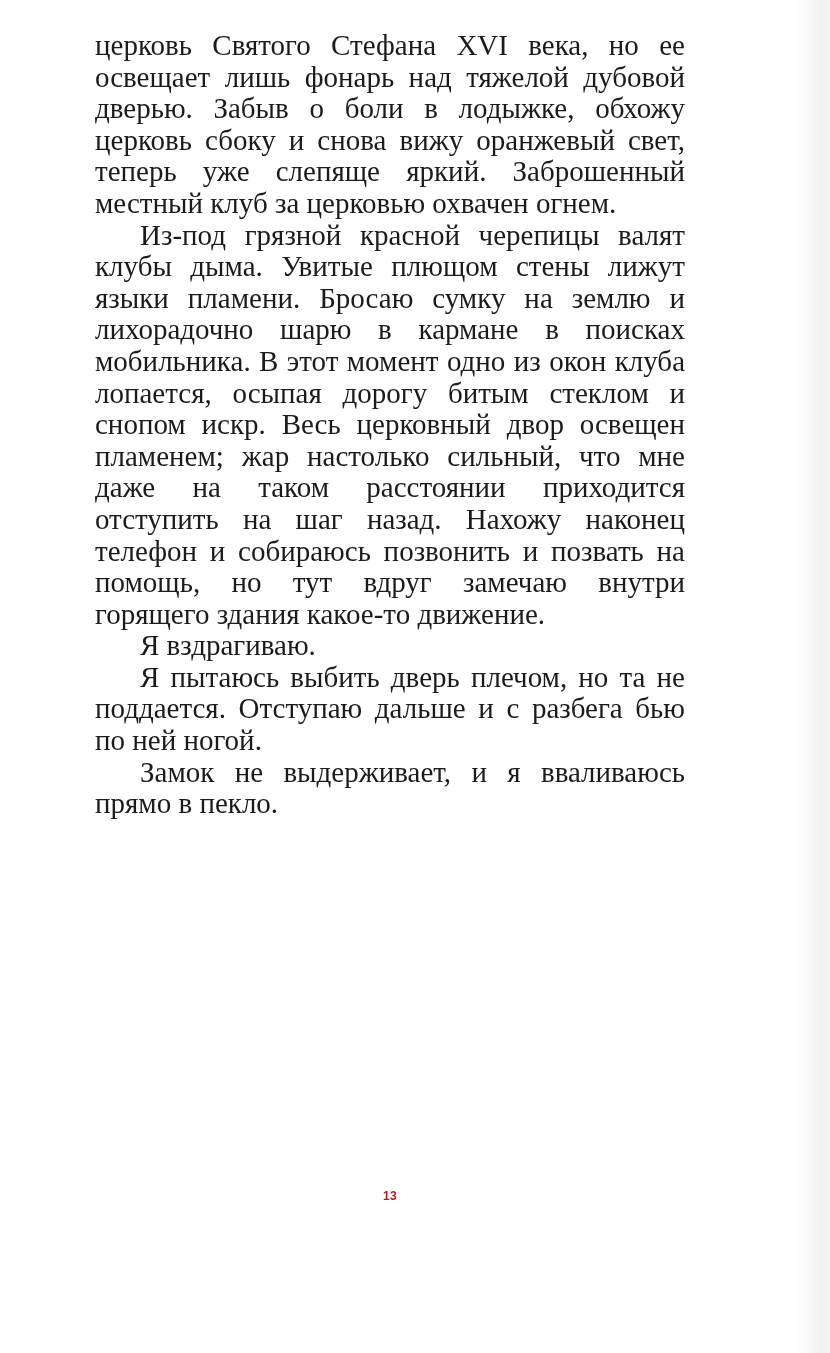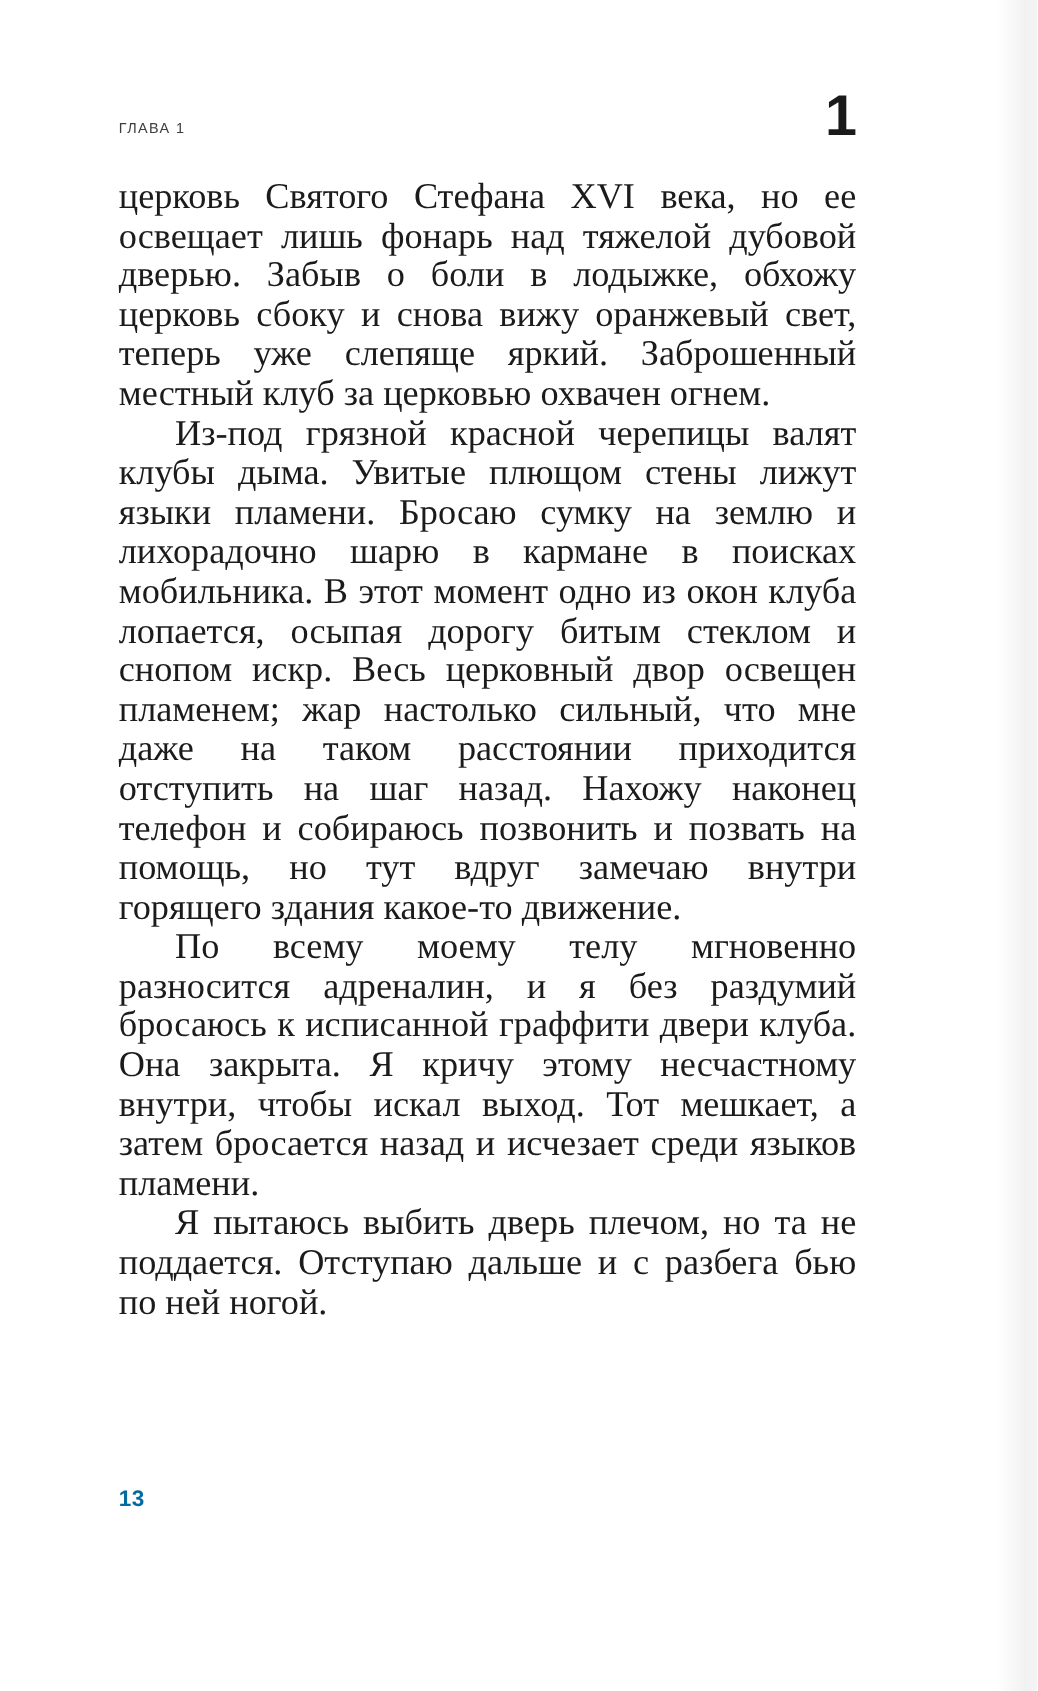--- a/index.html
+++ b/index.html
@@ -93,47 +93,44 @@
   .body-text p.no-indent {
     text-indent: 0;
   }
 
   
   .folio {
     position: absolute;
     left: 95px;
     top: 1190px;
     width: 590px;
-    text-align: left;
+    text-align: center;
     font-family: "Liberation Sans", sans-serif;
-    font-size: 18px;
+    font-size: 12px;
     font-weight: bold;
-    color: #0369a1;
+    color: #b91c1c;
     letter-spacing: 0.3px;
     line-height: 1;
   }
 </style>
 </head>
 <body>
 
 <div class="page">
 
   <div class="page-edge-shade"></div>
 
   <div class="content">
 
-    <div class="chapter-header">
-      <div class="chapter-eyebrow">ГЛАВА 1</div>
-      <div class="chapter-number">1</div>
-    </div>
 
     <div class="body-text">
         <p class="no-indent">церковь Святого Стефана XVI века, но ее освещает лишь фонарь над тяжелой дубовой дверью. Забыв о боли в лодыжке, обхожу церковь сбоку и снова вижу оранжевый свет, теперь уже слепяще яркий. Заброшенный местный клуб за церковью охвачен огнем.</p>
         <p>Из-под грязной красной черепицы валят клубы дыма. Увитые плющом стены лижут языки пламени. Бросаю сумку на землю и лихорадочно шарю в кармане в поисках мобильника. В этот момент одно из окон клуба лопается, осыпая дорогу битым стеклом и снопом искр. Весь церковный двор освещен пламенем; жар настолько сильный, что мне даже на таком расстоянии приходится отступить на шаг назад. Нахожу наконец телефон и собираюсь позвонить и позвать на помощь, но тут вдруг замечаю внутри горящего здания какое-то движение.</p>
-        <p>По всему моему телу мгновенно разносится адреналин, и я без раздумий бросаюсь к исписанной граффити двери клуба. Она закрыта. Я кричу этому несчастному внутри, чтобы искал выход. Тот мешкает, а затем бросается назад и исчезает среди языков пламени.</p>
+        <p>Я вздрагиваю.</p>
         <p>Я пытаюсь выбить дверь плечом, но та не поддается. Отступаю дальше и с разбега бью по ней ногой.</p>
+        <p>Замок не выдерживает, и я вваливаюсь прямо в пекло.</p>
       </div>
 
   </div>
 
   <div class="folio">13</div>
 
 </div>
 
 </body></html>

